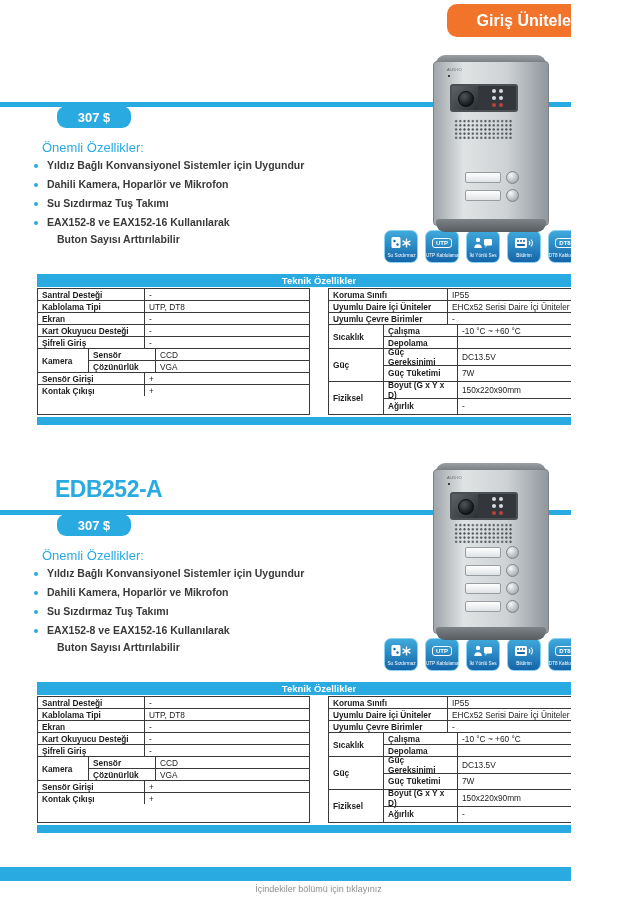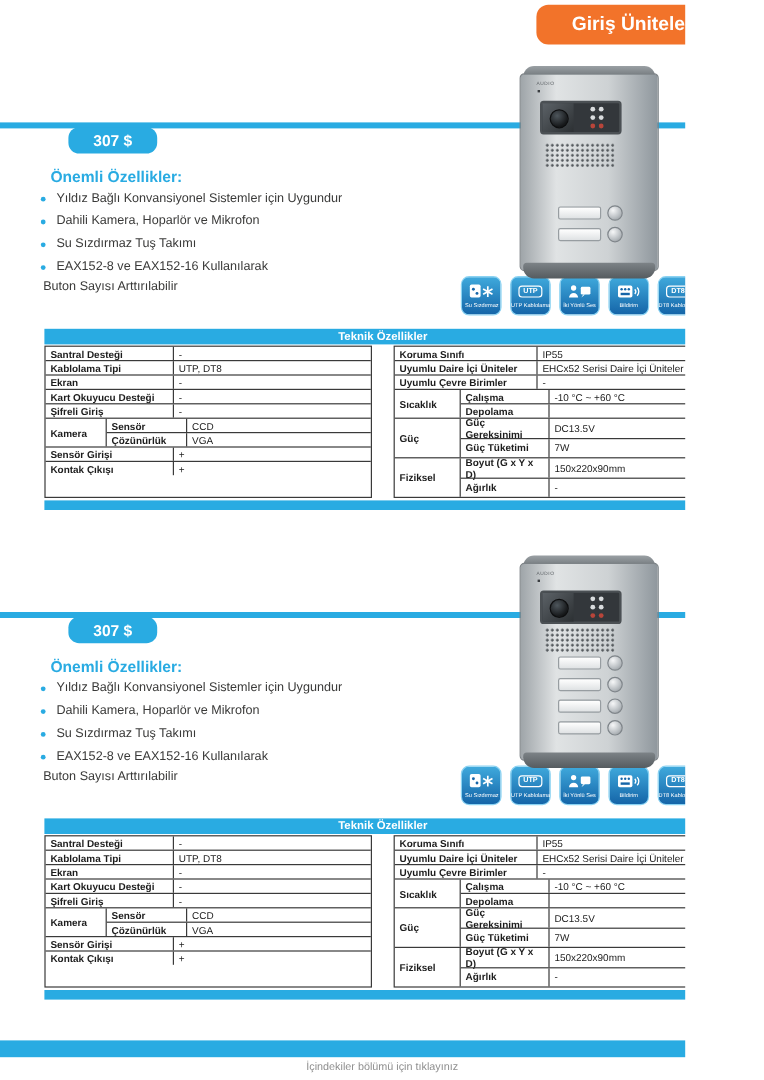--- a/index.html
+++ b/index.html
@@ -29,30 +29,30 @@
   }
   .price-badge {
     position:absolute; left:57px; top:106px; width:74px; height:22px;
     background:#29ABE2; border-radius:9px; z-index:2;
     display:flex; align-items:center; justify-content:center;
     color:#fff; font-weight:bold; font-size:13px;
   }
 
   .features-heading {
     position:absolute; left:42px; top:140px;
-    color:#29ABE2; font-weight:bold; font-size:13px;
+    color:#29ABE2; font-weight:normal; font-size:13px;
   }
   .features { position:absolute; left:34px; top:160px; width:370px; }
   .feature-row { display:flex; align-items:flex-start; margin-bottom:8px; }
   .feature-row .bullet {
     width:4px; height:4px; border-radius:50%; background:#29ABE2;
     margin:4px 9px 0 0; flex:none;
   }
-  .feature-row .ftext { color:#3a3a39; font-size:10.5px; font-weight:normal; line-height:11px; }
-  .feature-row.cont { margin-left:2px; margin-top:-2px; }
+  .feature-row .ftext { color:#3a3a39; font-size:10.5px; font-weight:bold; line-height:11px; }
+  .feature-row.cont { margin-left:23px; margin-top:-2px; }
 
   
   .photo { position:absolute; left:433px; top:55px; width:116px; height:177px; z-index:3; }
   .cap { position:absolute; left:3px; right:3px; height:13px; }
   .cap.top { top:0; background:linear-gradient(#9aa0a4,#5f6569); border-radius:9px 9px 3px 3px; }
   .cap.bottom { bottom:0; background:linear-gradient(#7d8387,#565c60); border-radius:3px 3px 9px 9px; }
   .face {
     position:absolute; top:6px; bottom:6px; left:0; right:0;
     background:linear-gradient(90deg,#9fa5a9,#e0e3e4 26%,#ced2d4 64%,#8f979d);
     border:1px solid #7d8387; border-radius:4px;
@@ -365,20 +365,21 @@
             </div>
           </div>
         </div>
       </div>
       <div class="spec-bottom-bar"></div>
     </div>
   </div>
 
   <div class="section" id="section-2">
     <div class="accent-rule"></div>
+    <div class="model-title">EDB252-A</div>
     <div class="price-badge">307 $</div>
 
     <div class="features-heading">Önemli Özellikler:</div>
     <div class="features">
       <div class="feature-row">
         <span class="bullet"></span>
         <span class="ftext">Yıldız Bağlı Konvansiyonel Sistemler için Uygundur</span>
       </div>
       <div class="feature-row">
         <span class="bullet"></span>

